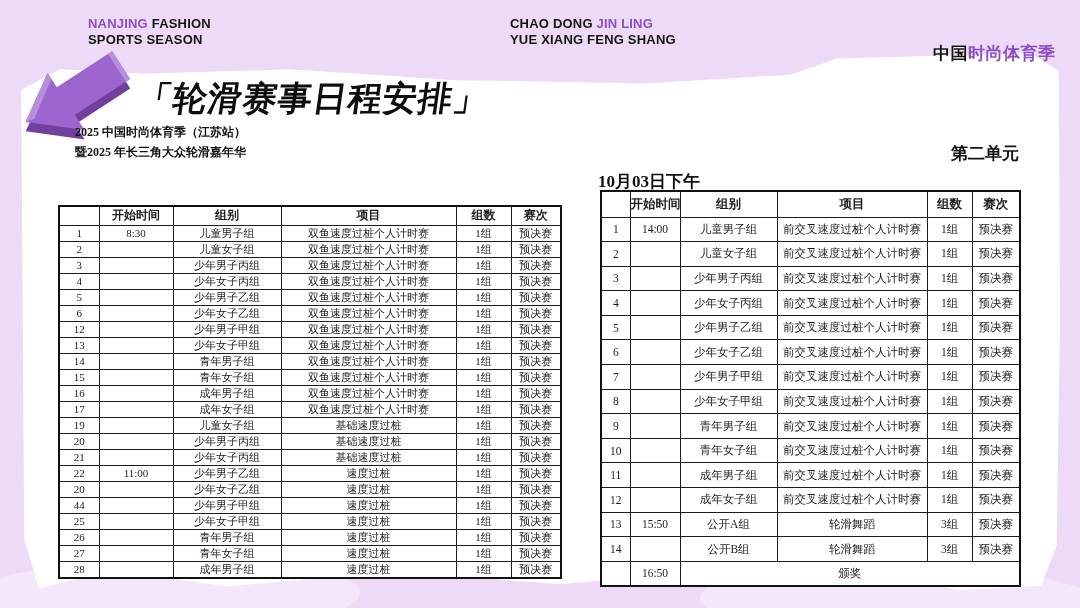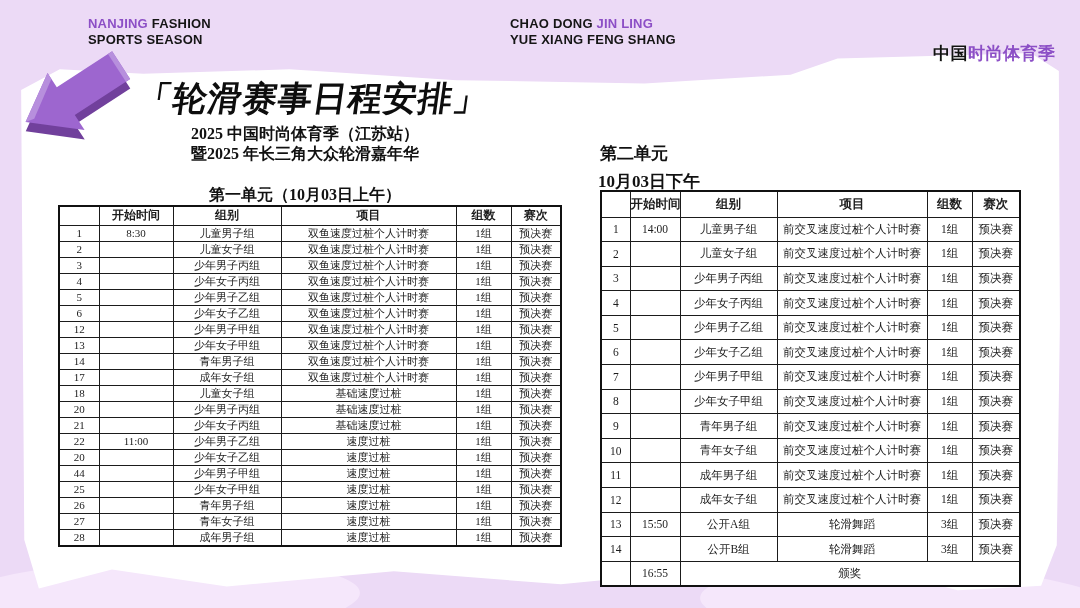--- a/index.html
+++ b/index.html
@@ -30,28 +30,28 @@
   
   #arrow-wrap{position:absolute; left:18px; top:50px; width:132px; height:118px; z-index:4;}
 
   
   #main-title{
     position:absolute; left:138px; top:76px; width:420px; z-index:4;
     font-size:34px; font-weight:900; color:#0d0d0d; letter-spacing:1px;
     transform:skewX(-8deg); white-space:nowrap;
   }
   .sub{
-    position:absolute; left:75px; width:460px; z-index:4; text-align:center;
+    position:absolute; left:75px; width:460px; z-index:4; text-align:left;
     font-family:"Liberation Serif","DejaVu Serif",serif;
-    font-weight:700; font-size:16px; color:#111; white-space:nowrap;
+    font-weight:700; font-size:12px; color:#111; white-space:nowrap;
   }
   #sub1{top:124px;} #sub2{top:144px;} #sub3{top:164px;margin-top:40px;} #sub4{top:185px;}
 
   #unit2-title{
-    position:absolute; left:600px; top:142px; width:419px; z-index:4; text-align:left;
+    position:absolute; left:600px; top:142px; width:419px; z-index:4; text-align:right;
     font-family:"Liberation Serif","DejaVu Serif",serif; font-weight:700; font-size:17px; color:#111;
   }
   #unit2-date{
     position:absolute; left:598px; top:170px; z-index:4;
     font-family:"Liberation Serif","DejaVu Serif",serif; font-weight:700; font-size:17px; color:#111;
   }
 
   
   .sched{position:absolute; z-index:4; border-collapse:collapse; table-layout:fixed; background:#fff;}
   .sched th,.sched td{
@@ -98,21 +98,20 @@
         <polygon points="10,38 55,9 55,16 19,40" fill="#b78fdd"></polygon>
         <polygon points="116,26 121,26 121,59 116,59" fill="#b78fdd"></polygon>
       </g>
     </svg>
   </div>
 
   <div id="main-title">「轮滑赛事日程安排」</div>
   <div class="sub" id="sub1">2025 中国时尚体育季（江苏站）</div>
   <div class="sub" id="sub2">暨2025 年长三角大众轮滑嘉年华</div>
   <div class="sub" id="sub3">自由式轮滑比赛竞赛日程</div>
-  <div class="sub" id="sub4">第一单元（10月03日上午）</div>
 
   <div id="unit2-title">第二单元</div>
   <div id="unit2-date">10月03日下午</div>
 
   <table class="sched" id="table1">
     <colgroup>
         <col style="width:40px">
         <col style="width:74px">
         <col style="width:108px">
         <col style="width:175px">
@@ -194,29 +193,45 @@
         </tr>
         <tr>
           <td>14</td>
           <td></td>
           <td>青年男子组</td>
           <td>双鱼速度过桩个人计时赛</td>
           <td>1组</td>
           <td>预决赛</td>
         </tr>
         <tr>
+          <td>15</td>
+          <td></td>
+          <td>青年女子组</td>
+          <td>双鱼速度过桩个人计时赛</td>
+          <td>1组</td>
+          <td>预决赛</td>
+        </tr>
+        <tr>
+          <td>16</td>
+          <td></td>
+          <td>成年男子组</td>
+          <td>双鱼速度过桩个人计时赛</td>
+          <td>1组</td>
+          <td>预决赛</td>
+        </tr>
+        <tr>
           <td>17</td>
           <td></td>
           <td>成年女子组</td>
           <td>双鱼速度过桩个人计时赛</td>
           <td>1组</td>
           <td>预决赛</td>
         </tr>
         <tr>
-          <td>18</td>
+          <td>19</td>
           <td></td>
           <td>儿童女子组</td>
           <td>基础速度过桩</td>
           <td>1组</td>
           <td>预决赛</td>
         </tr>
         <tr>
           <td>20</td>
           <td></td>
           <td>少年男子丙组</td>
@@ -418,19 +433,19 @@
           <td></td>
           <td>公开B组</td>
           <td>轮滑舞蹈</td>
           <td>3组</td>
           <td>预决赛</td>
         </tr>
       </tbody>
     <tbody>
       <tr>
         <td></td>
-        <td>16:55</td>
+        <td>16:50</td>
         <td colspan="4">颁奖</td>
       </tr>
     </tbody>
   </table>
 
 </div>
 
 </body></html>

